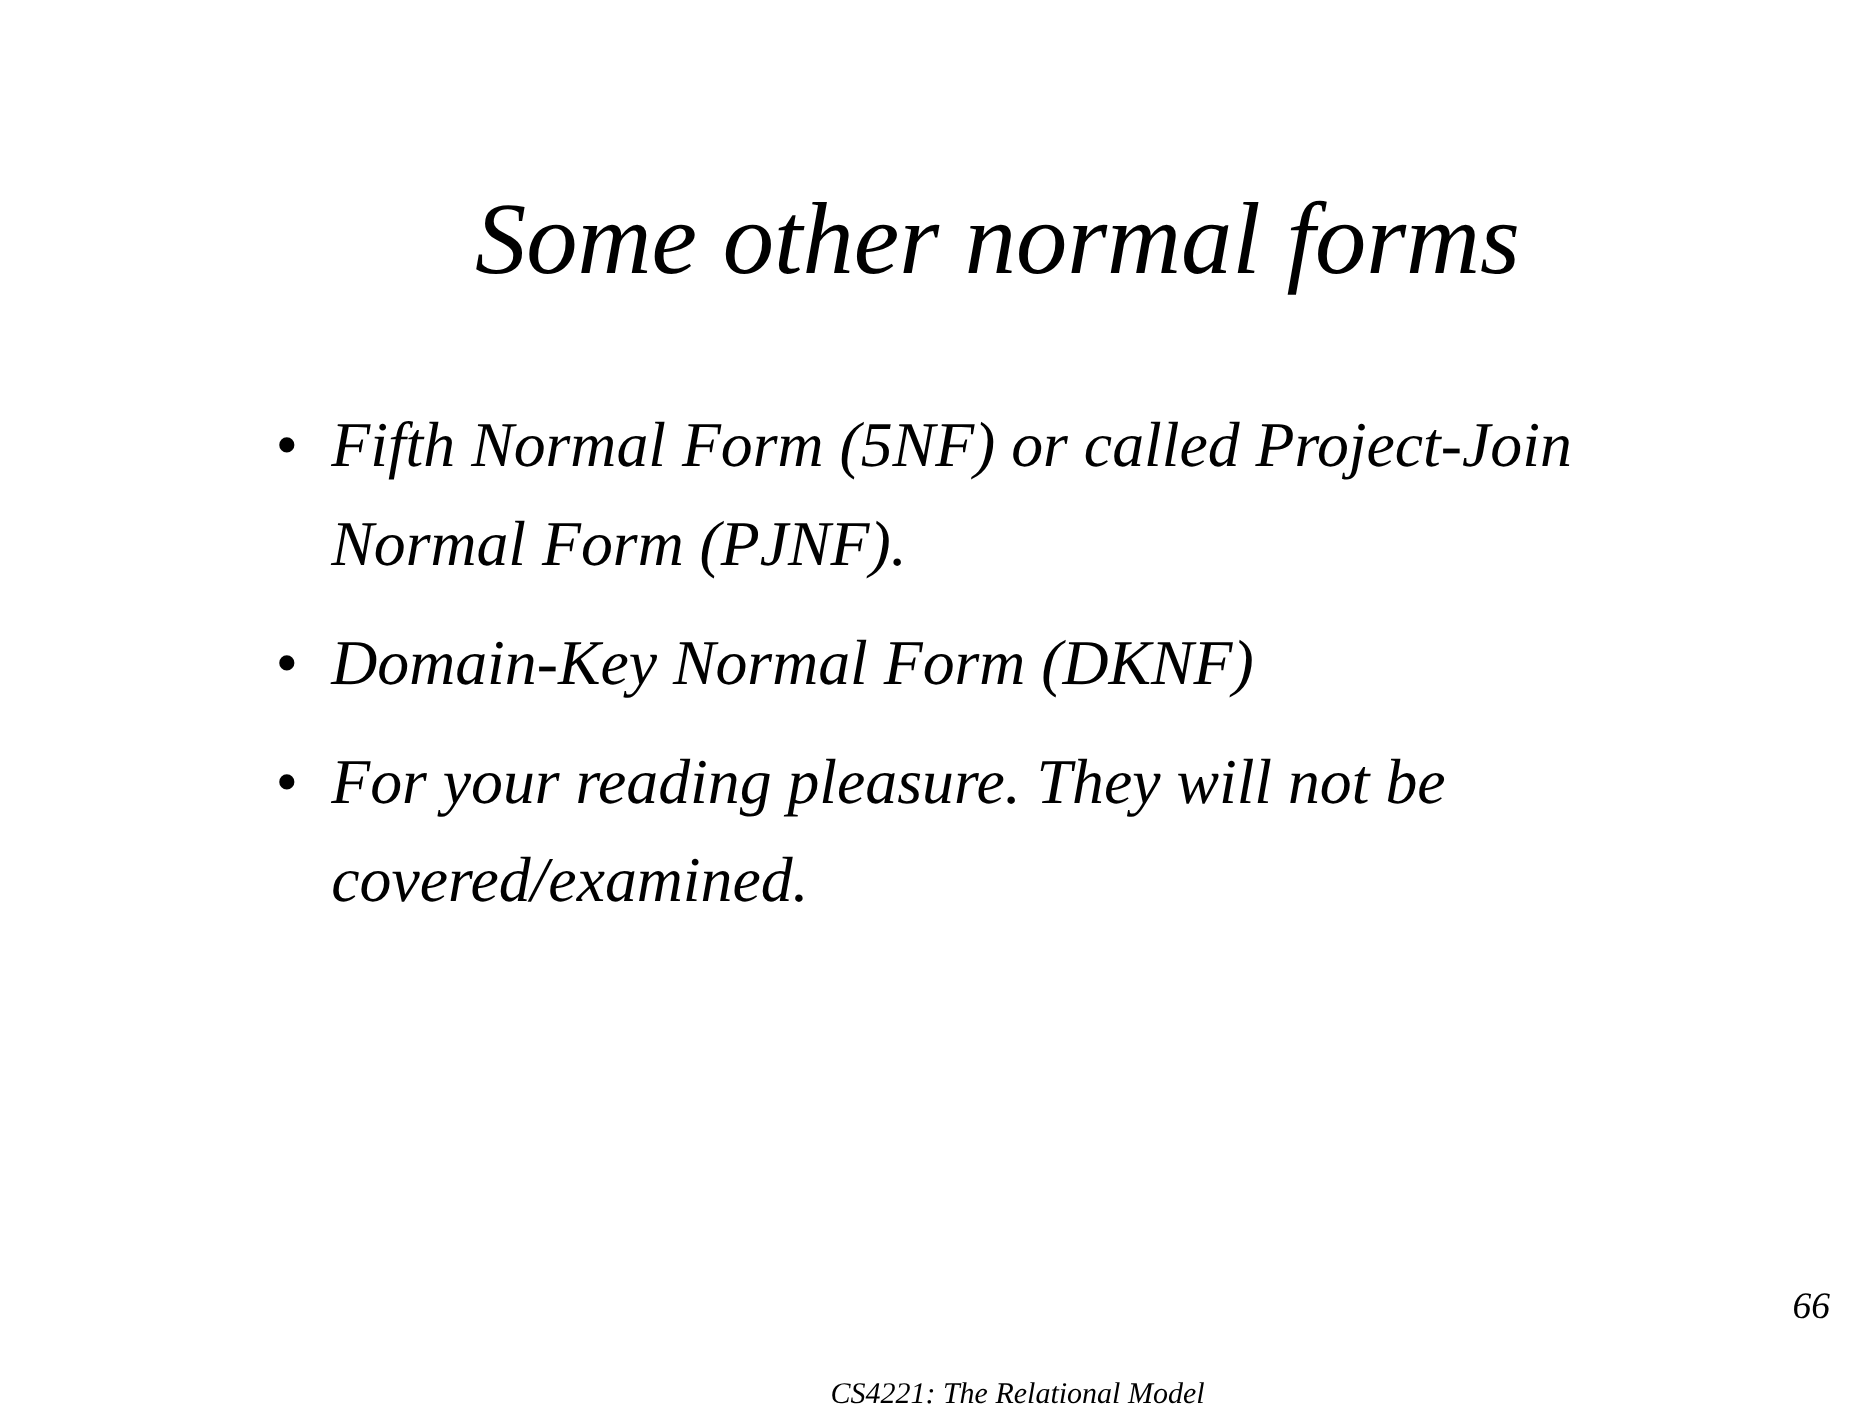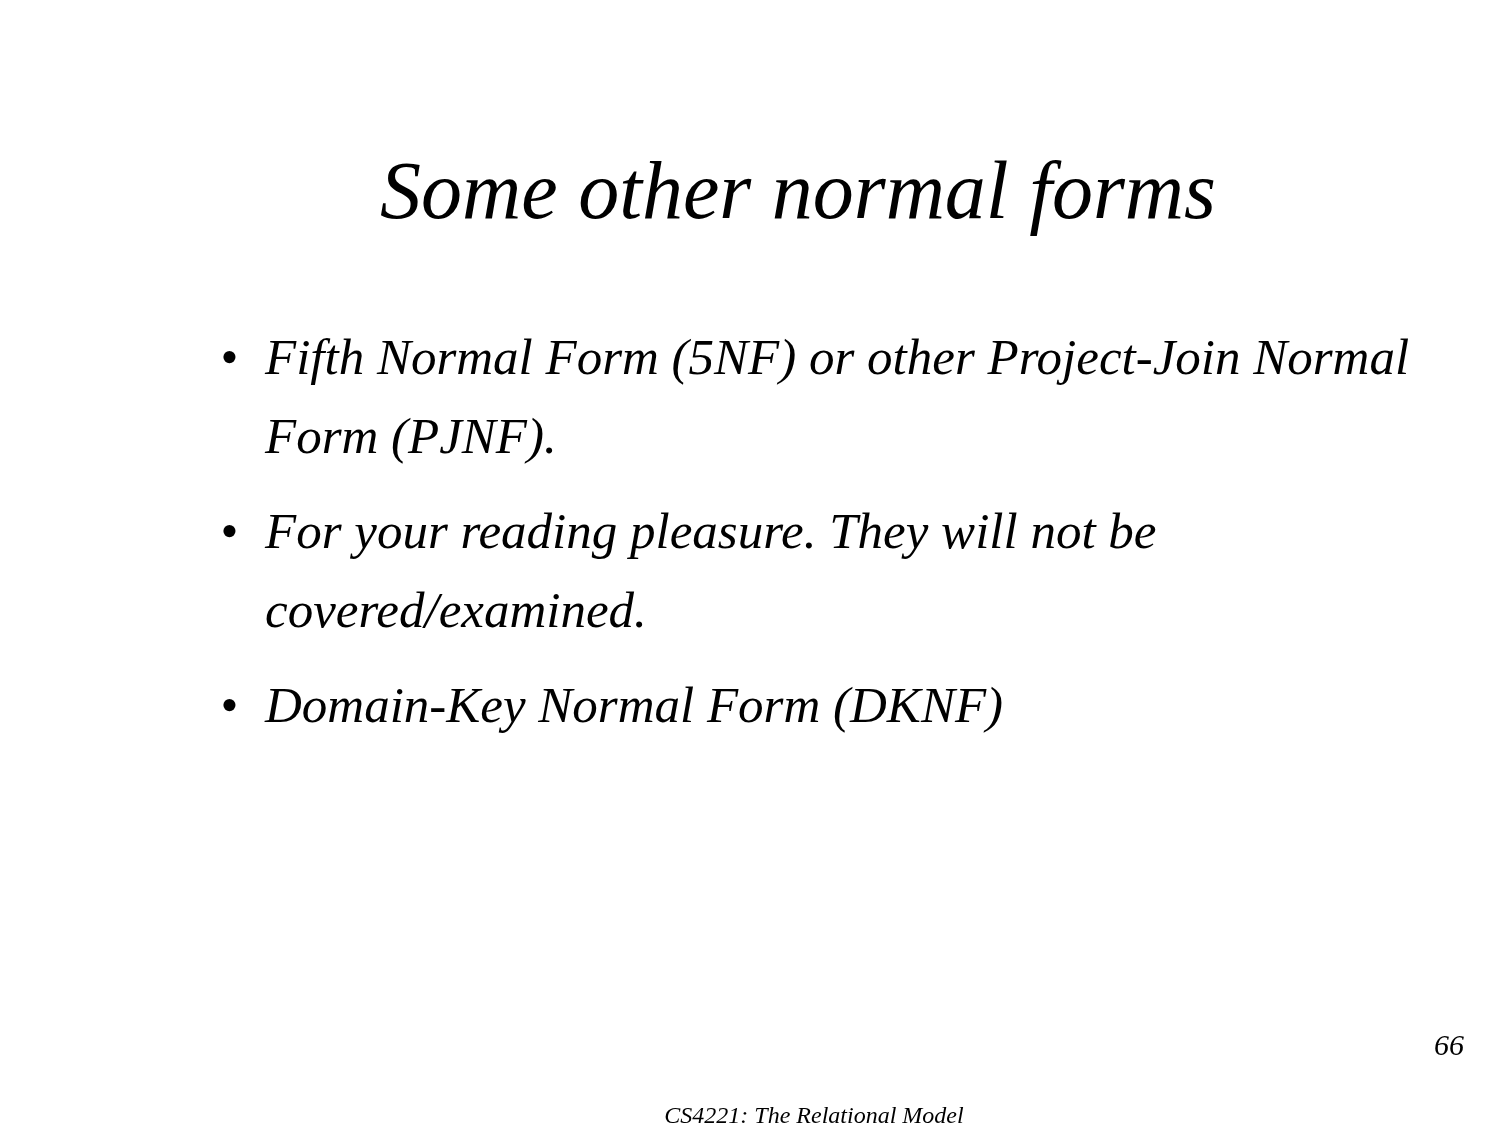--- a/index.html
+++ b/index.html
@@ -65,20 +65,20 @@
       font-family: "Times New Roman", Times, serif;
     }
   </style>
 </head>
 <body>
 
 <div class="slide">
   <h1 class="title">Some other normal forms</h1>
 
   <ul class="bullet-list">
-    <li class="bullet-item">Fifth Normal Form (5NF) or other Project-Join Normal Form (PJNF).</li>
+    <li class="bullet-item">Fifth Normal Form (5NF) or called Project-Join Normal Form (PJNF).</li>
+    <li class="bullet-item">Domain-Key Normal Form (DKNF)</li>
     <li class="bullet-item">For your reading pleasure. They will not be covered/examined.</li>
-    <li class="bullet-item">Domain-Key Normal Form (DKNF)</li>
   </ul>
 
   <div class="footer">CS4221: The Relational Model</div>
   <div class="page-number">66</div>
 </div>
 
 </body></html>

